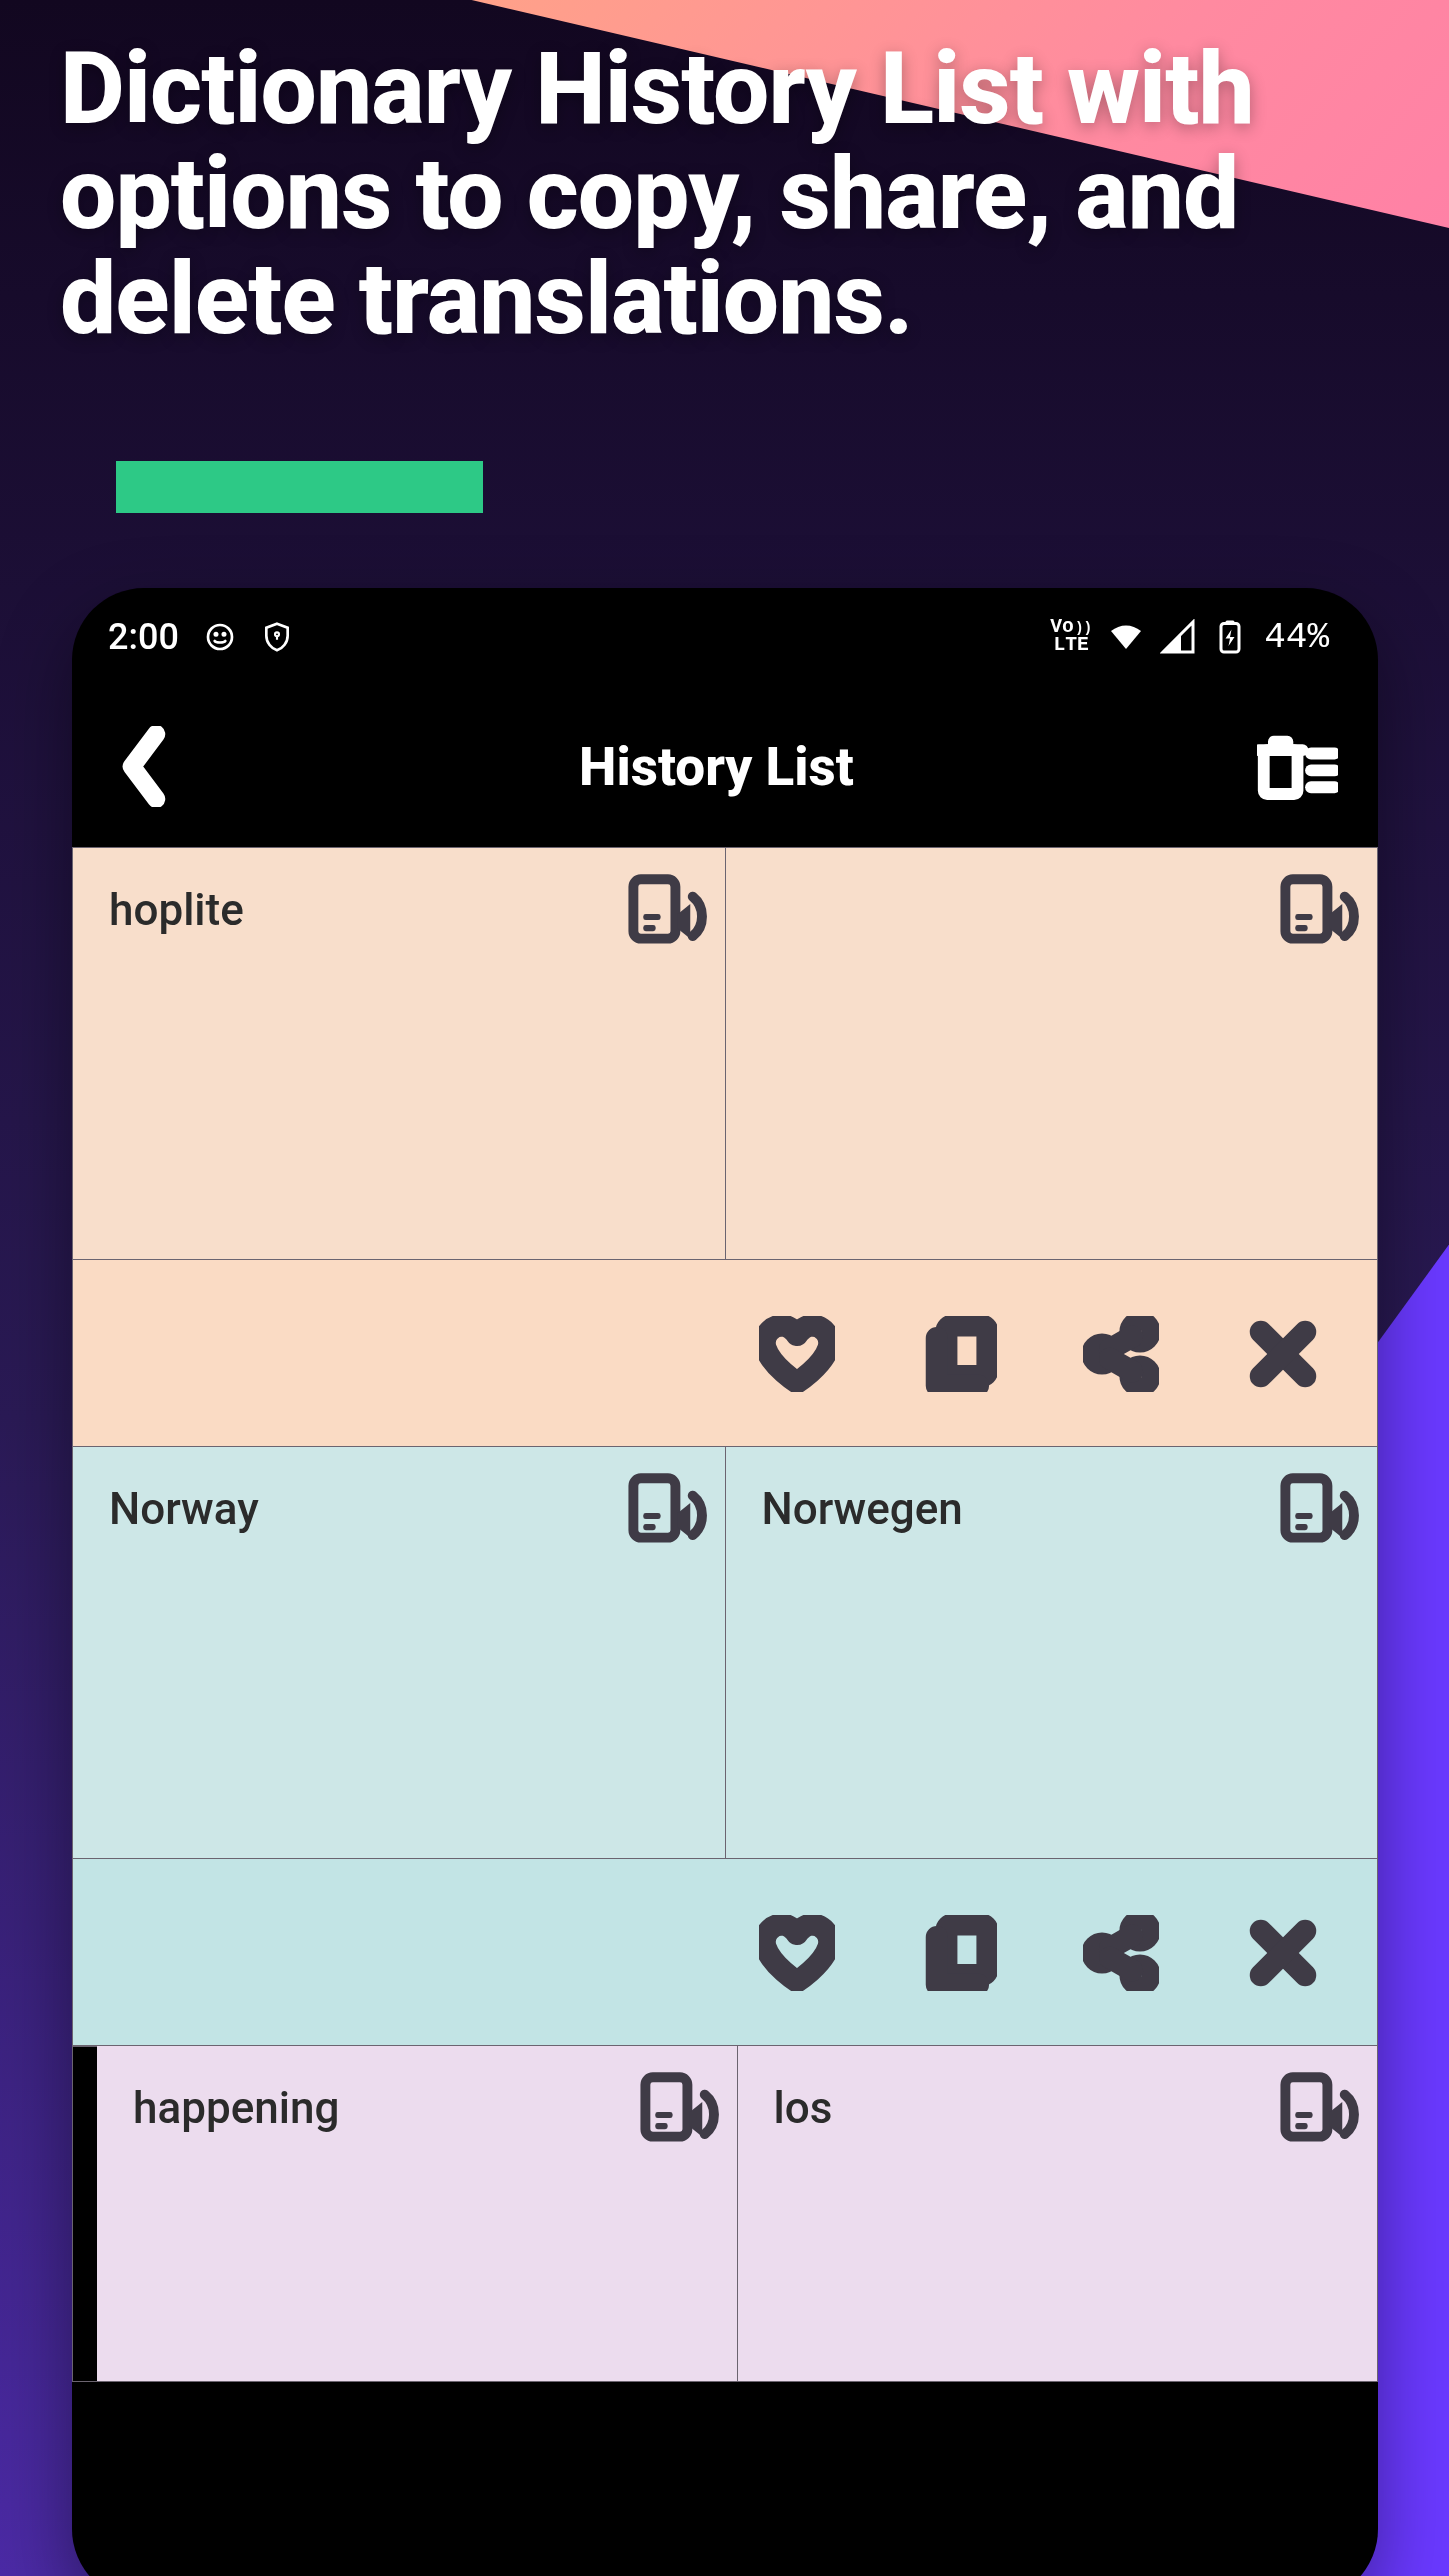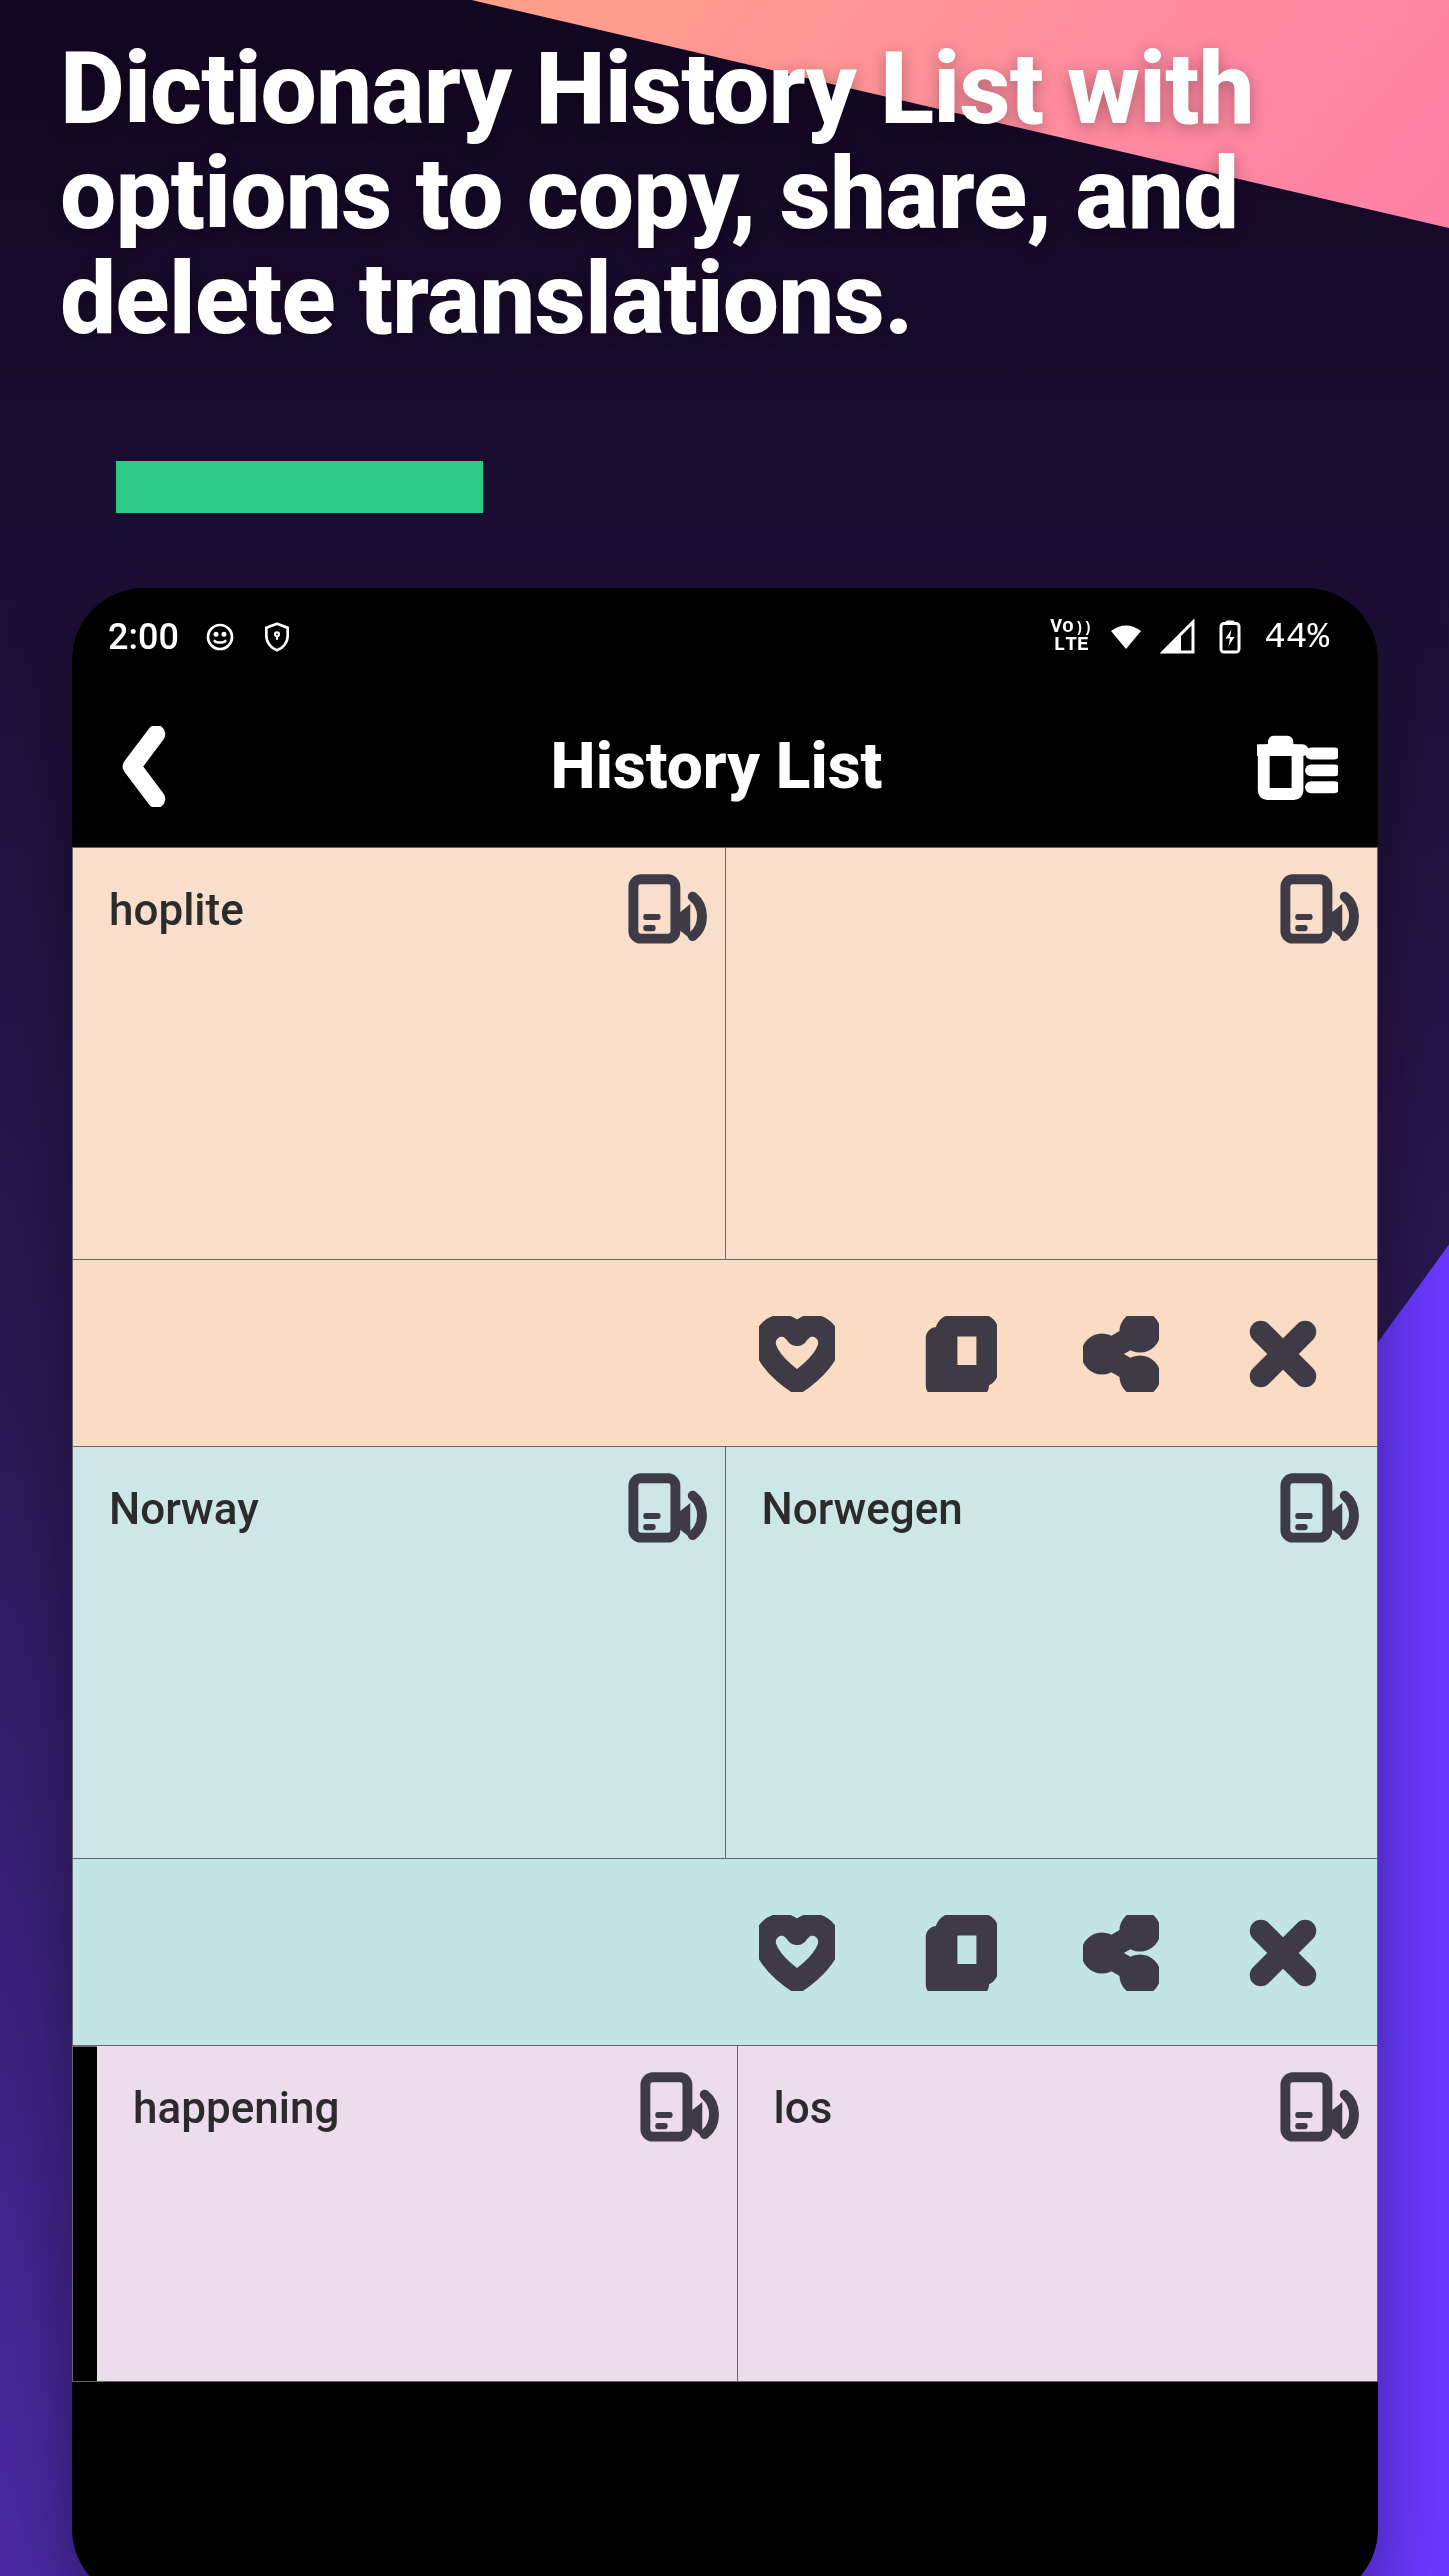--- a/index.html
+++ b/index.html
@@ -70,21 +70,21 @@
   .sb-right svg { fill:#fff; }
 
   
   .appbar {
     height:161px; display:flex; align-items:center; padding:0 36px;
     position:relative;
   }
   .appbar .back { width:72px; height:89px; display:flex; align-items:center; justify-content:center; }
   .appbar .back svg { width:54px; height:81px; stroke:#fff; stroke-width:9; fill:none; stroke-linecap:round; stroke-linejoin:round; }
   .appbar .title {
-    flex:1; text-align:center; color:#fff; font-weight:800; font-size:64px;
+    flex:1; text-align:center; color:#fff; font-weight:800; font-size:53px;
   }
   .appbar .trash { width:89px; display:flex; align-items:center; justify-content:center; }
   .appbar .trash svg { width:81px; height:72px; stroke:#fff; stroke-width:7; fill:none; stroke-linecap:round; stroke-linejoin:round; }
 
   
   .list { background:#000; }
   .card { border:1.8px solid #6b6470; }
   .card + .card { margin-top:-1.8px; }
   .card .pair { display:flex; height:411px; }
   .card .cell { flex:1; position:relative; border-right:1.8px solid #6b6470; padding:36px 36px; }

